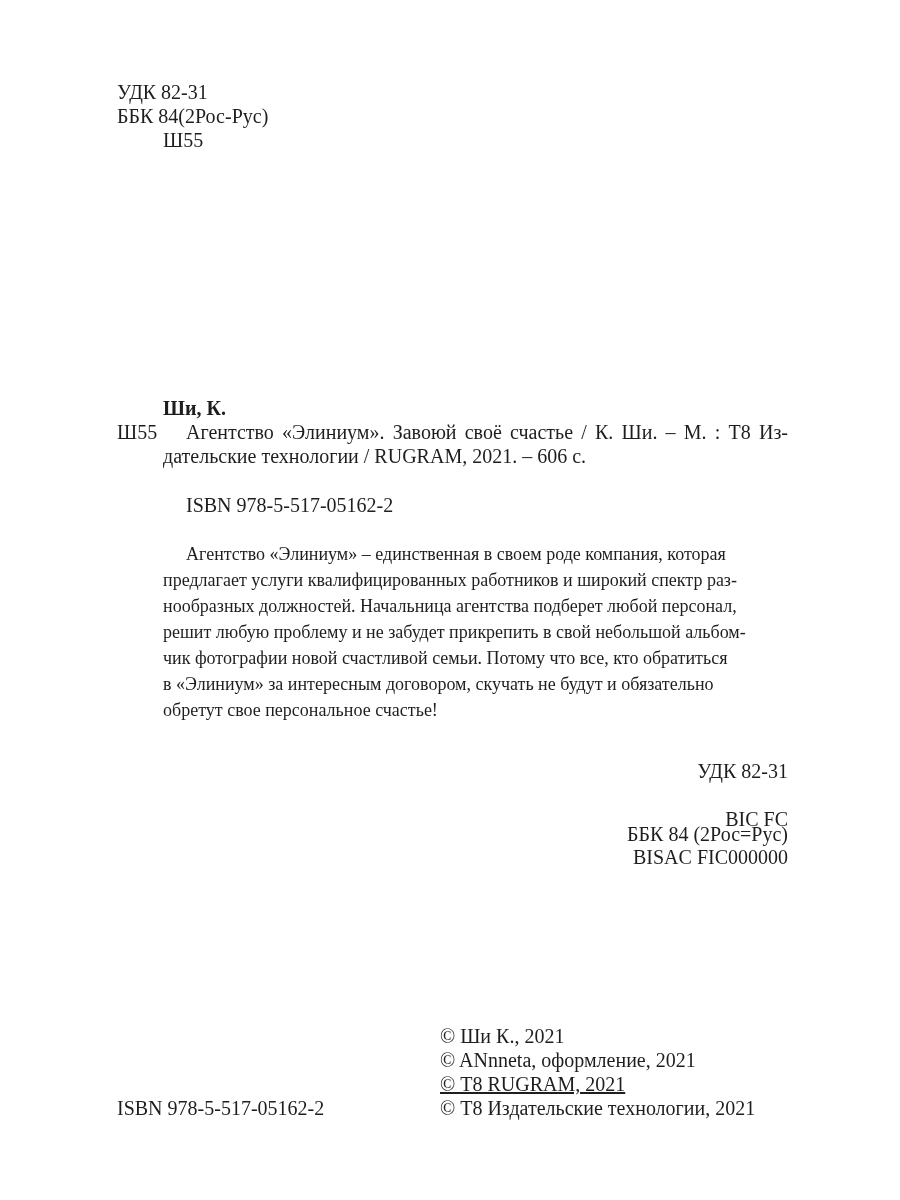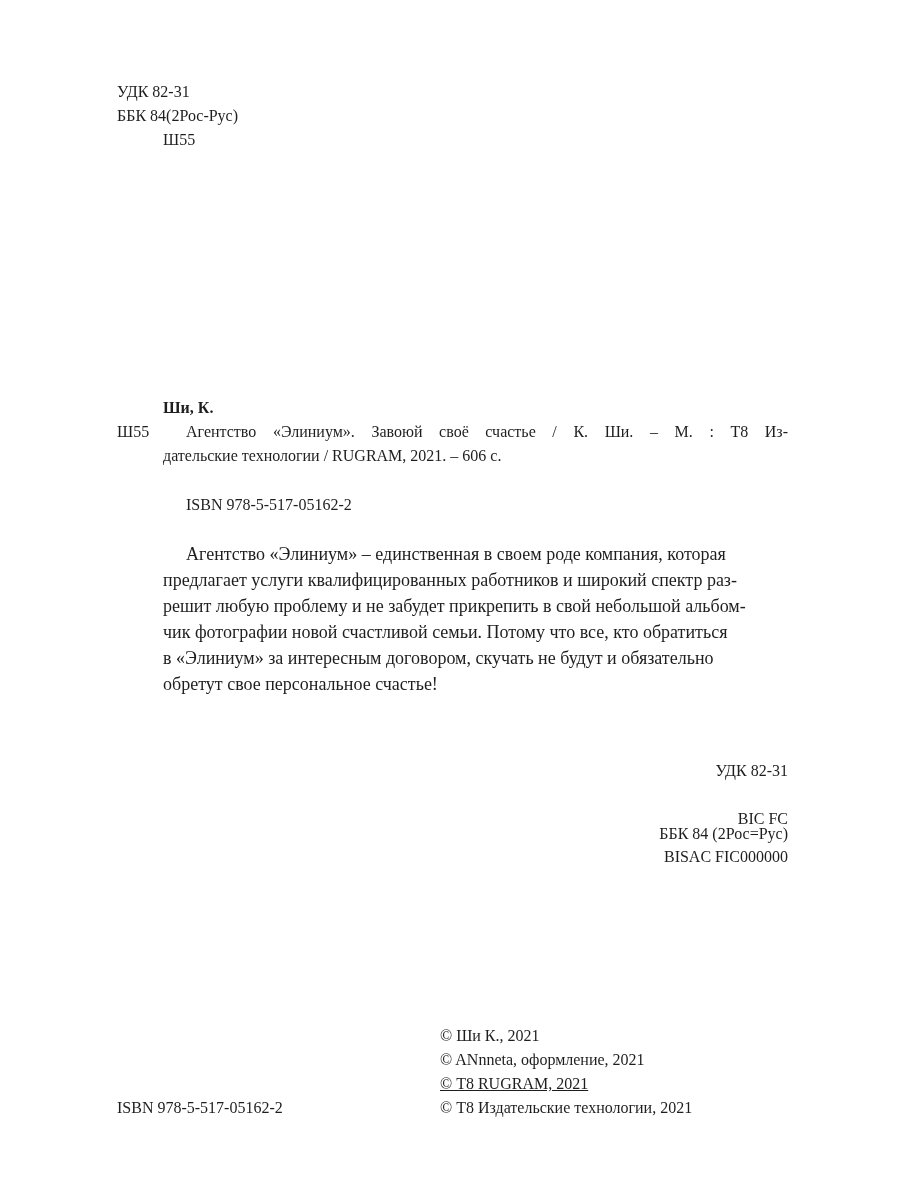--- a/index.html
+++ b/index.html
@@ -1,21 +1,21 @@
 <!DOCTYPE html>
 <html><head>
 <meta charset="utf-8">
 <style>
   html, body { margin:0; padding:0; }
   body {
     width:900px; height:1200px; background:#ffffff; position:relative; overflow:hidden;
     font-family:"Liberation Serif","DejaVu Serif",serif; color:#1e1e1e;
   }
   .abs { position:absolute; white-space:nowrap; }
-  .f20 { font-size:16px; line-height:24px; }
+  .f20 { font-size:20px; line-height:24px; }
   .f19 { font-size:18px; line-height:26px; }
   .bold { font-weight:bold; }
   .right { text-align:right; }
   .annot p { margin:0; white-space:nowrap; }
 </style>
 </head>
 <body>
 
 <div class="abs f20" style="left:117px; top:80px;">УДК  82-31</div>
 <div class="abs f20" style="left:117px; top:104px;">ББК  84(2Рос-Рус)</div>
@@ -23,20 +23,21 @@
 
 <div class="abs f20 bold" style="left:163px; top:396px;">Ши, К.</div>
 <div class="abs f20" style="left:117px; top:420px;">Ш55</div>
 <div class="abs f20" style="left:186px; top:420px; width:602px; text-align:justify; text-align-last:justify;">Агентство «Элиниум». Завоюй своё счастье / К. Ши. – М. : Т8 Из-</div>
 <div class="abs f20" style="left:163px; top:444px;">дательские технологии / RUGRAM, 2021. – 606 с.</div>
 <div class="abs f20" style="left:186px; top:493px;">ISBN 978-5-517-05162-2</div>
 
 <div class="abs annot f19" style="left:163px; top:541px; width:624px;">
   <p style="padding-left:23px;">Агентство «Элиниум» – единственная в своем роде компания, которая</p>
   <p>предлагает услуги квалифицированных работников и широкий спектр раз-</p>
+  <p>нообразных должностей. Начальница агентства подберет любой персонал,</p>
   <p>решит любую проблему и не забудет прикрепить в свой небольшой альбом-</p>
   <p>чик фотографии новой счастливой семьи. Потому что все, кто обратиться</p>
   <p>в «Элиниум» за интересным договором, скучать не будут и обязательно</p>
   <p>обретут свое персональное счастье!</p>
 </div>
 
 <div class="abs f20 right" style="left:500px; width:288px; top:759px;">УДК 82-31</div>
 <div class="abs f20 right" style="left:500px; width:288px; top:783px;margin-top:39px;">ББК 84 (2Рос=Рус)</div>
 <div class="abs f20 right" style="left:500px; width:288px; top:807px;">BIC FC</div>
 <div class="abs f20 right" style="left:500px; width:288px; top:831px;margin-top:14px;">BISAC FIC000000</div>

